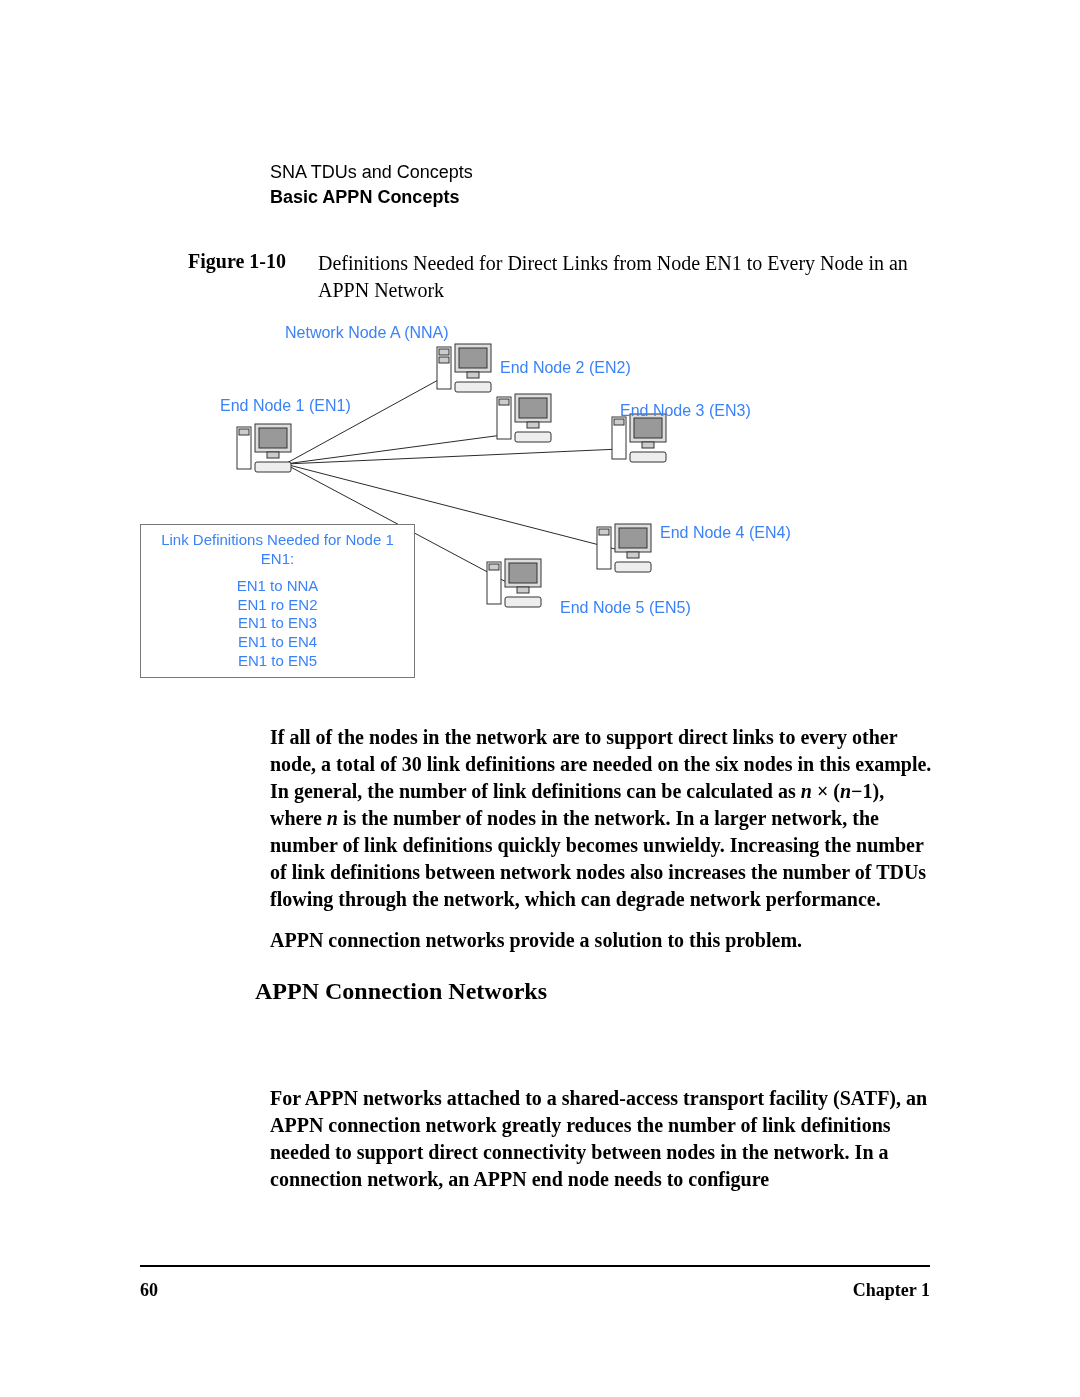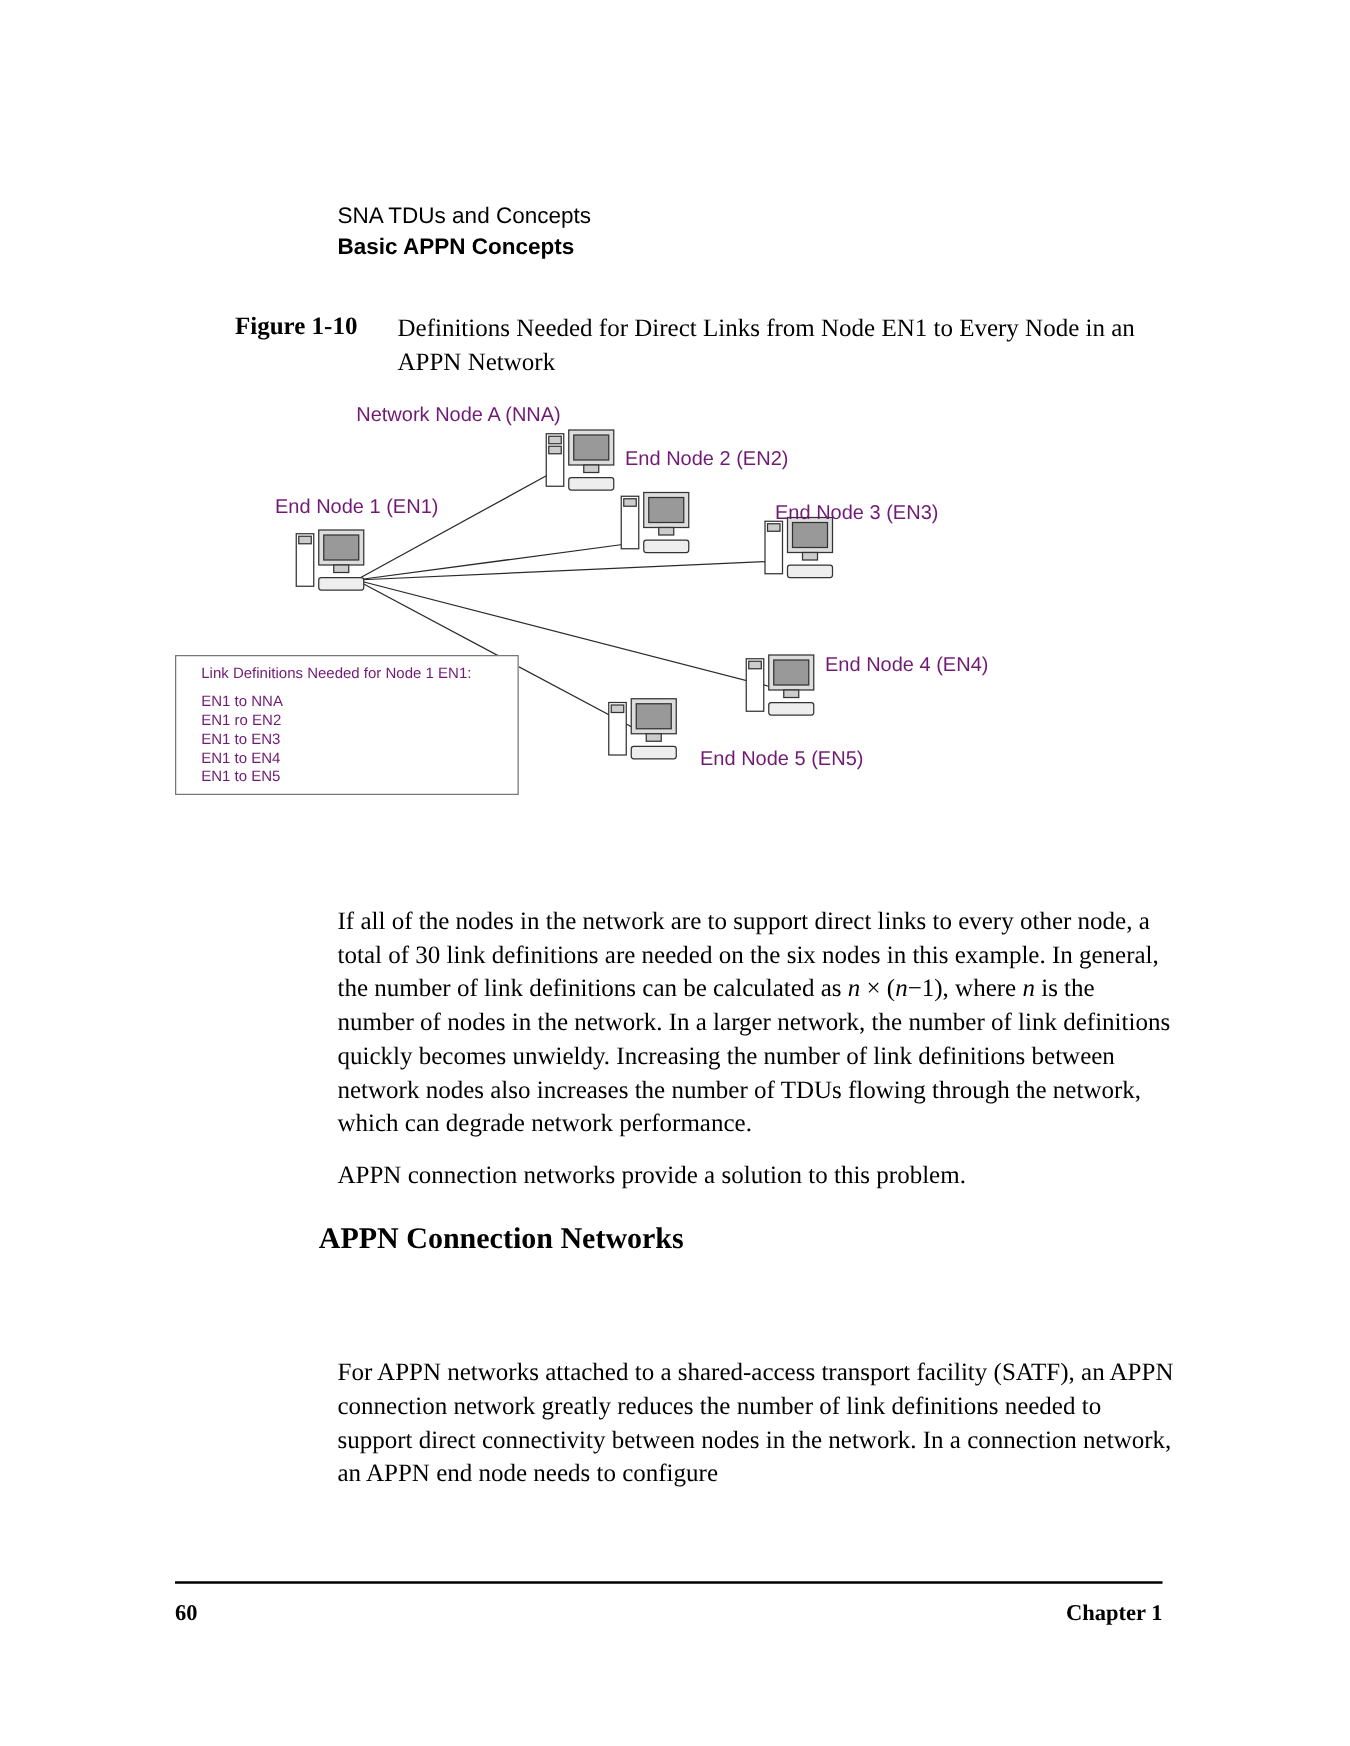--- a/index.html
+++ b/index.html
@@ -42,52 +42,54 @@
     font-size: 20px;
     line-height: 1.35;
   }
   .diagram {
     margin-top: 20px;
     width: 670px;
     height: 320px;
     position: relative;
     font-family: Arial, Helvetica, sans-serif;
     font-size: 16px;
-    color: #701a75;
+    color: #3b82f6;
   }
   .diagram .label {
     position: absolute;
     white-space: nowrap;
   }
   .diagram svg {
     position: absolute;
     top: 0;
     left: 0;
   }
   .link-box {
     position: absolute;
     border: 1px solid #777;
     padding: 6px 20px;
     font-family: Arial, Helvetica, sans-serif;
-    font-size: 12px;
+    font-size: 15px;
     line-height: 1.25;
     left: 0px;
     top: 200px;
     width: 275px;
     background: #fff;
     box-sizing: border-box;
+    text-align: center;
   }
   .body-text {
     margin-left: 130px;
     font-size: 20px;
     line-height: 1.35;
     margin-top: 80px;
   }
   .body-text p {
     margin: 0 0 14px 0;
+    font-weight: bold;
   }
   .section-heading {
     margin-left: 115px;
     font-weight: bold;
     font-size: 24px;
     margin-top: 24px;
   }
   .footer-rule {
     position: absolute;
     left: 140px;

